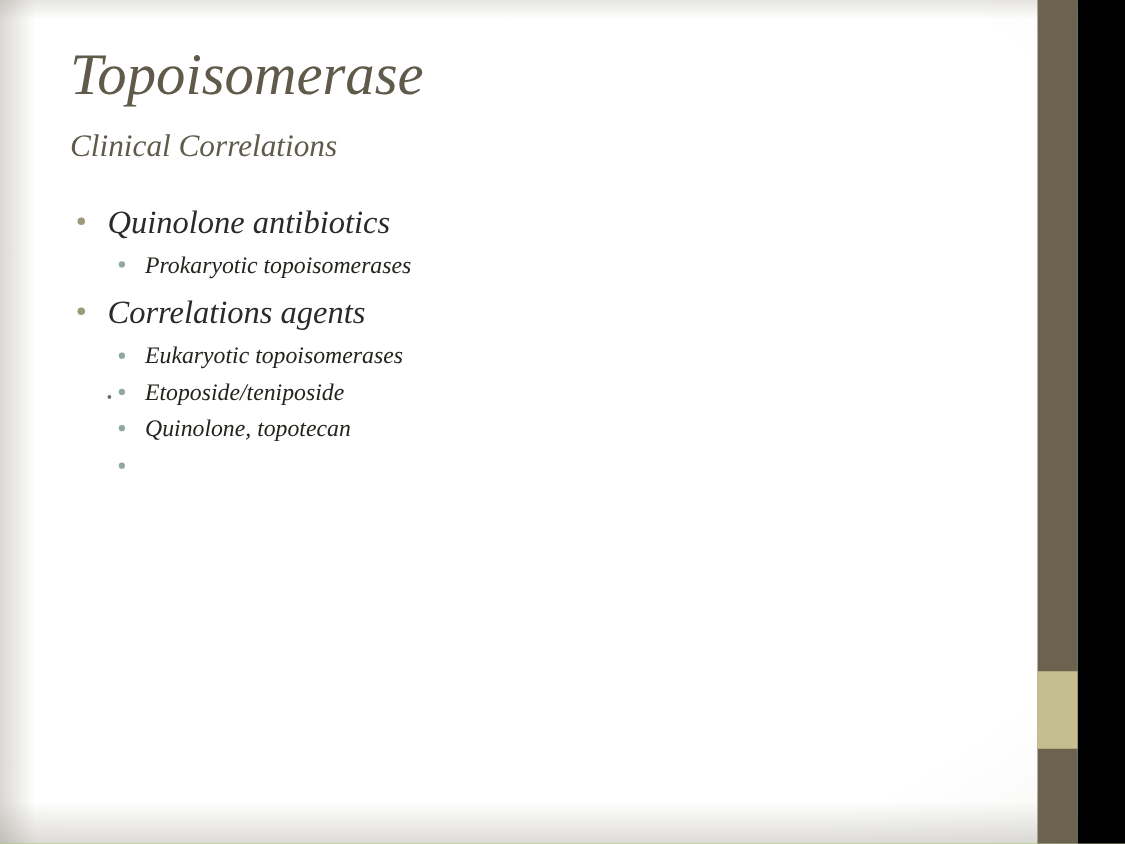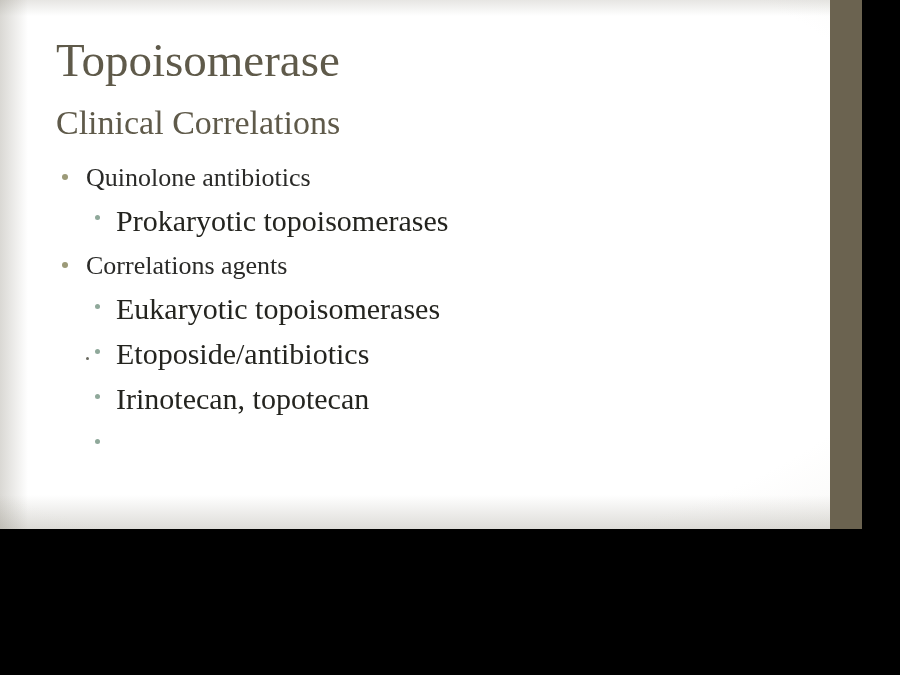--- a/index.html
+++ b/index.html
@@ -9,23 +9,24 @@
   }
   body {
     width: 900px;
     height: 675px;
     overflow: hidden;
     font-family: "Liberation Serif", serif;
   }
   #slide {
     position: relative;
     width: 900px;
-    height: 529px;
+    height: 675px;
     background: #bef264;
     overflow: hidden;
+    font-style: italic;
   }
   
   #slide-bg {
     position: absolute;
     inset: 0;
     background:
       radial-gradient(120% 110% at 40% 45%, #ffffff 55%, #f3f2ef 78%, #e4e2dd 92%, #d8d5cf 100%);
   }
   #edge-shade-left {
     position: absolute;
@@ -83,21 +84,21 @@
     font-size: 47px;
     line-height: 1.05;
     color: #5f5a4a;
     font-family: "Liberation Serif", serif;
     letter-spacing: 0px;
   }
   #subtitle {
     position: absolute;
     left: 56px;
     top: 104px;
-    font-size: 34px;
+    font-size: 25px;
     color: #5f5a4a;
     font-family: "Liberation Serif", serif;
   }
 
   ul.lvl1 {
     position: absolute;
     left: 52px;
     top: 160px;
     width: 700px;
     margin: 0;
@@ -121,21 +122,21 @@
     background: #9c9a78;
     border-radius: 50%;
   }
   ul.lvl2 {
     margin: 2px 0 2px 0;
     padding: 0;
     list-style: none;
   }
   li.b2 {
     position: relative;
-    font-size: 30px;
+    font-size: 19px;
     color: #24241f;
     padding-left: 30px;
     margin: 0 0 2px 0;
     line-height: 1.44;
   }
   li.b2 > .bullet2 {
     position: absolute;
     left: 9px;
     top: 0.55em;
     width: 5px;
@@ -187,25 +188,25 @@
         <span class="bullet1"></span>
         <span>Correlations agents</span>
         <ul class="lvl2">
           <li class="b2">
             <span class="bullet2"></span>
             <span>Eukaryotic topoisomerases</span>
           </li>
           <li class="b2">
             <span class="stray-dot"></span>
             <span class="bullet2"></span>
-            <span>Etoposide/antibiotics</span>
-          </li>
-          <li class="b2">
-            <span class="bullet2"></span>
-            <span>Irinotecan, topotecan</span>
+            <span>Etoposide/teniposide</span>
+          </li>
+          <li class="b2">
+            <span class="bullet2"></span>
+            <span>Quinolone, topotecan</span>
           </li>
           <li class="b2">
             <span class="bullet2"></span>
           </li>
         </ul>
       </li>
     </ul>
   </div>
 </div>
 

